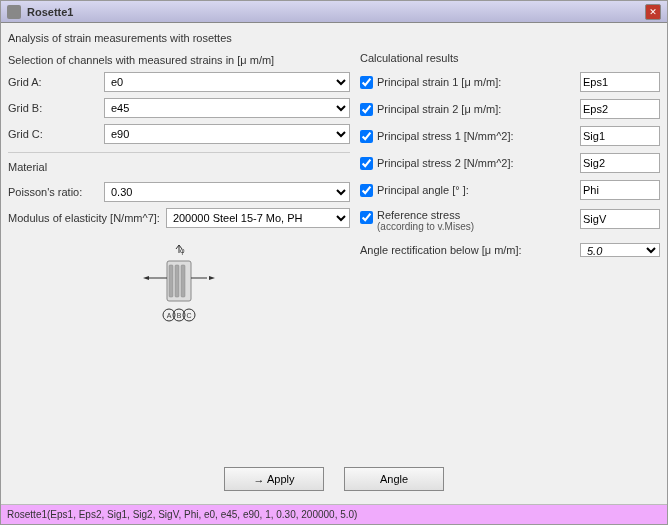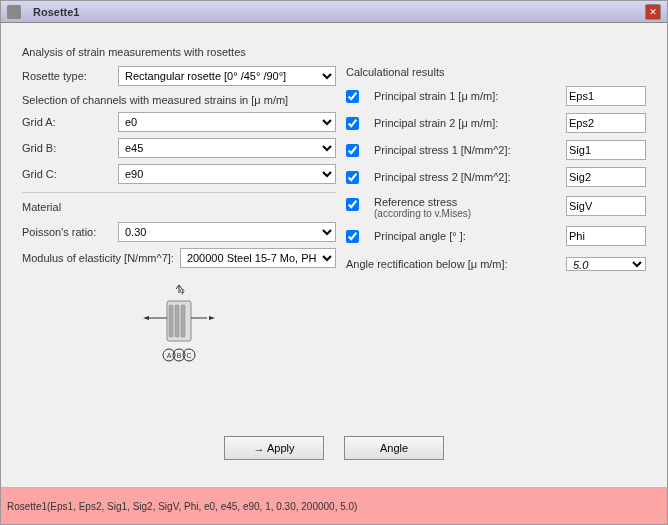--- a/index.html
+++ b/index.html
@@ -30,21 +30,20 @@
     }
     .title-bar-left {
       display: flex;
       align-items: center;
       gap: 6px;
     }
     .title-text {
       font-size: 11px;
       font-weight: bold;
       color: #333;
-      margin-left: 6px;
     }
     .title-icon {
       width: 14px;
       height: 14px;
       background: #888;
       border-radius: 2px;
     }
     .close-btn {
       width: 16px;
       height: 16px;
@@ -53,21 +52,21 @@
       border-radius: 2px;
       display: flex;
       align-items: center;
       justify-content: center;
       font-size: 9px;
       color: white;
       cursor: pointer;
     }
     .content-area {
       flex: 1;
-      padding: 21px;
+      padding: 7px;
       display: flex;
       flex-direction: column;
       gap: 6px;
     }
     .section-title {
       font-size: 11px;
       color: #333;
       padding: 2px 0;
     }
     .main-panel {
@@ -123,21 +122,21 @@
       margin-top: 2px;
     }
     .calc-results-title {
       font-size: 11px;
       color: #333;
       margin-bottom: 4px;
     }
     .calc-row {
       display: flex;
       align-items: center;
-      gap: 15px;
+      gap: 4px;
       margin-bottom: 3px;
     }
     .calc-row input[type="checkbox"] {
       margin: 0;
     }
     .calc-label {
       flex: 1;
       font-size: 11px;
       color: #333;
     }
@@ -176,22 +175,22 @@
       height: 24px;
       border: 1px solid #888;
       background: linear-gradient(to bottom, #f8f8f8, #e0e0e0);
       font-size: 11px;
       cursor: pointer;
       display: flex;
       align-items: center;
       justify-content: center;
     }
     .status-bar {
-      height: 37px;
-      background: #fca5a5;
+      height: 20px;
+      background: #f0abfc;
       border-top: 1px solid #bbb;
       display: flex;
       align-items: center;
       padding: 0 6px;
       font-size: 10px;
       color: #333;
     }
     .angle-row {
       display: flex;
       align-items: center;
@@ -236,26 +235,20 @@
     <div class="close-btn">✕</div>
   </div>
 
   <div class="content-area">
     <div class="section-title">Analysis of strain measurements with rosettes</div>
 
     <div class="main-panel">
 
       <div class="left-panel">
 
-        <div class="form-row">
-          <span class="form-label">Rosette type:</span>
-          <select class="dropdown-full">
-            <option>Rectangular rosette [0° /45° /90°]</option>
-          </select>
-        </div>
 
         <div class="subsection-label">Selection of channels with measured strains in [μ m/m]</div>
 
         <div class="form-row">
           <span class="form-label">Grid A:</span>
           <select class="dropdown-full">
             <option>e0</option>
           </select>
         </div>
 
@@ -341,35 +334,35 @@
           <span class="calc-label">Principal stress 1 [N/mm^2]:</span>
           <input type="text" class="calc-input" value="Sig1" style="">
         </div>
 
         <div class="calc-row">
           <input type="checkbox" checked="" style="">
           <span class="calc-label">Principal stress 2 [N/mm^2]:</span>
           <input type="text" class="calc-input" value="Sig2" style="">
         </div>
 
+        <div class="calc-row">
+          <input type="checkbox" checked="" style="">
+          <span class="calc-label">Principal angle [° ]:</span>
+          <input type="text" class="calc-input" value="Phi" style="">
+        </div>
+
         <div class="calc-row" style="align-items:flex-start; margin-top:2px;">
           <input type="checkbox" checked="" style="margin-top: 2px;">
           <div style="flex:1; display:flex; flex-direction:column;">
             <span class="ref-stress-label">Reference stress</span>
             <span class="ref-stress-sub">(according to v.Mises)</span>
           </div>
           <input type="text" class="calc-input" value="SigV" style="">
         </div>
 
-        <div class="calc-row">
-          <input type="checkbox" checked="" style="">
-          <span class="calc-label">Principal angle [° ]:</span>
-          <input type="text" class="calc-input" value="Phi" style="">
-        </div>
-
         <div class="angle-row" style="margin-top:4px;">
           <span class="angle-label">Angle rectification below [μ m/m]:</span>
           <select class="angle-select">
             <option>5.0</option>
           </select>
         </div>
       </div>
     </div>
 
     <div class="bottom-buttons">

